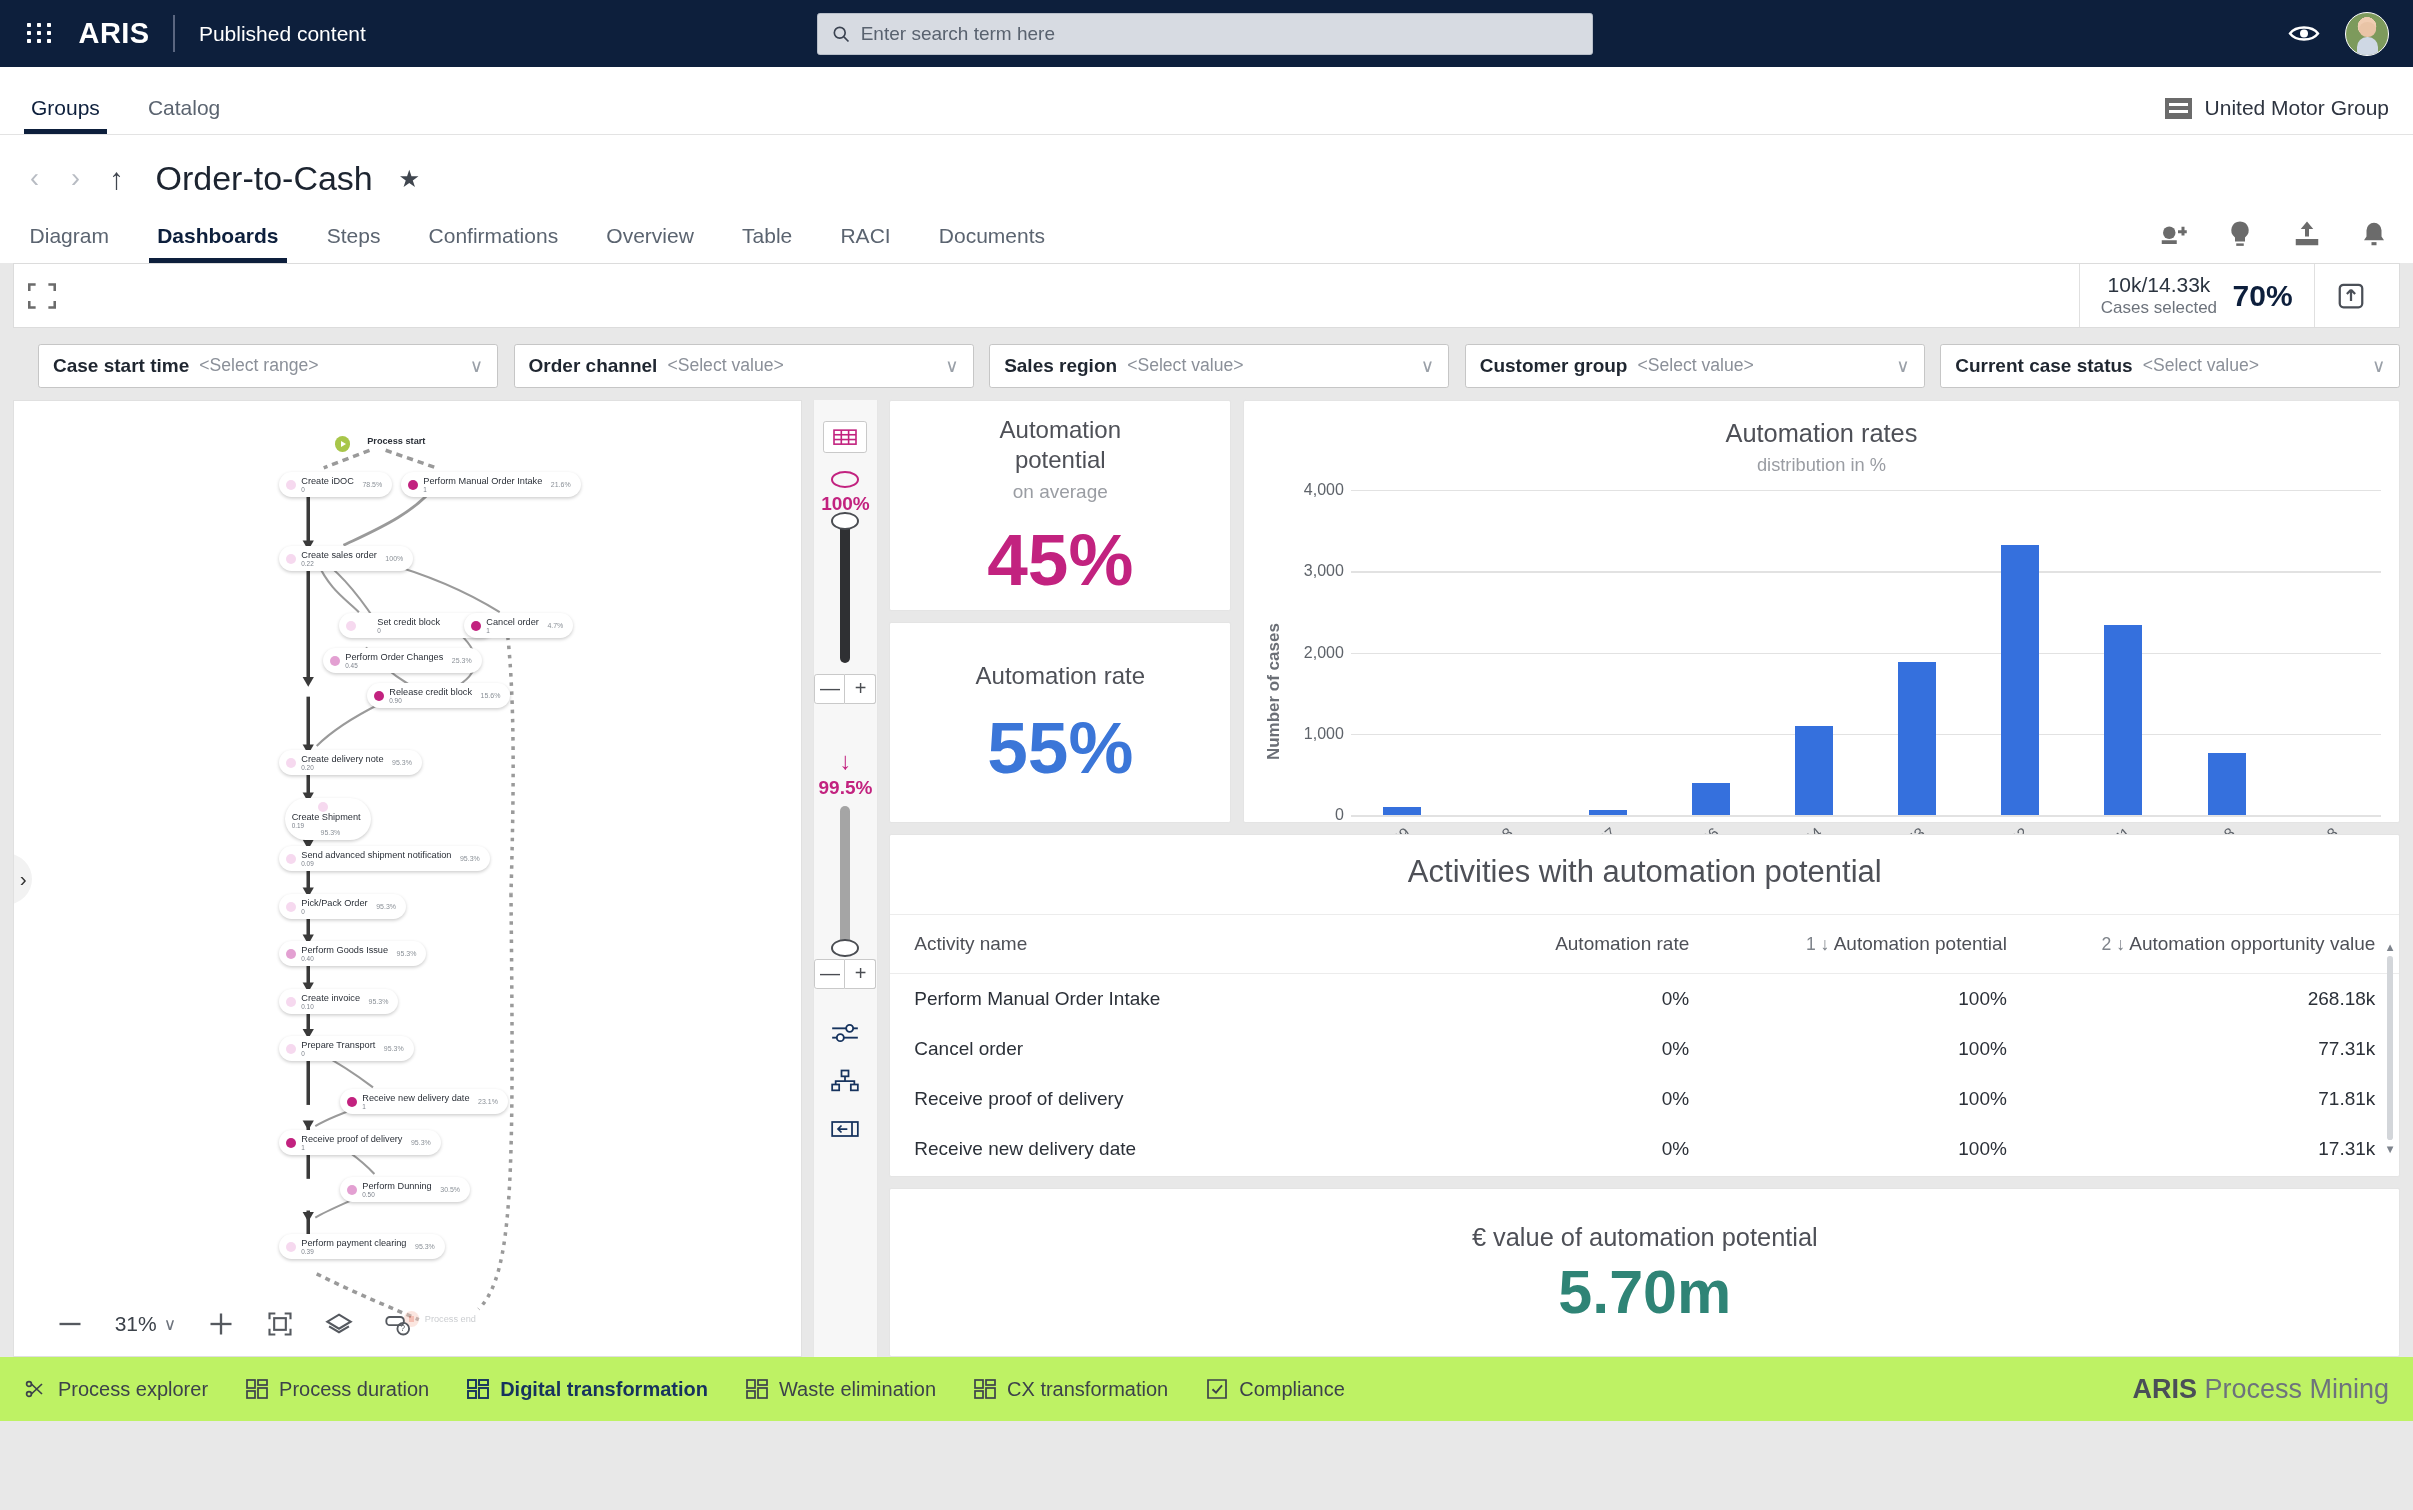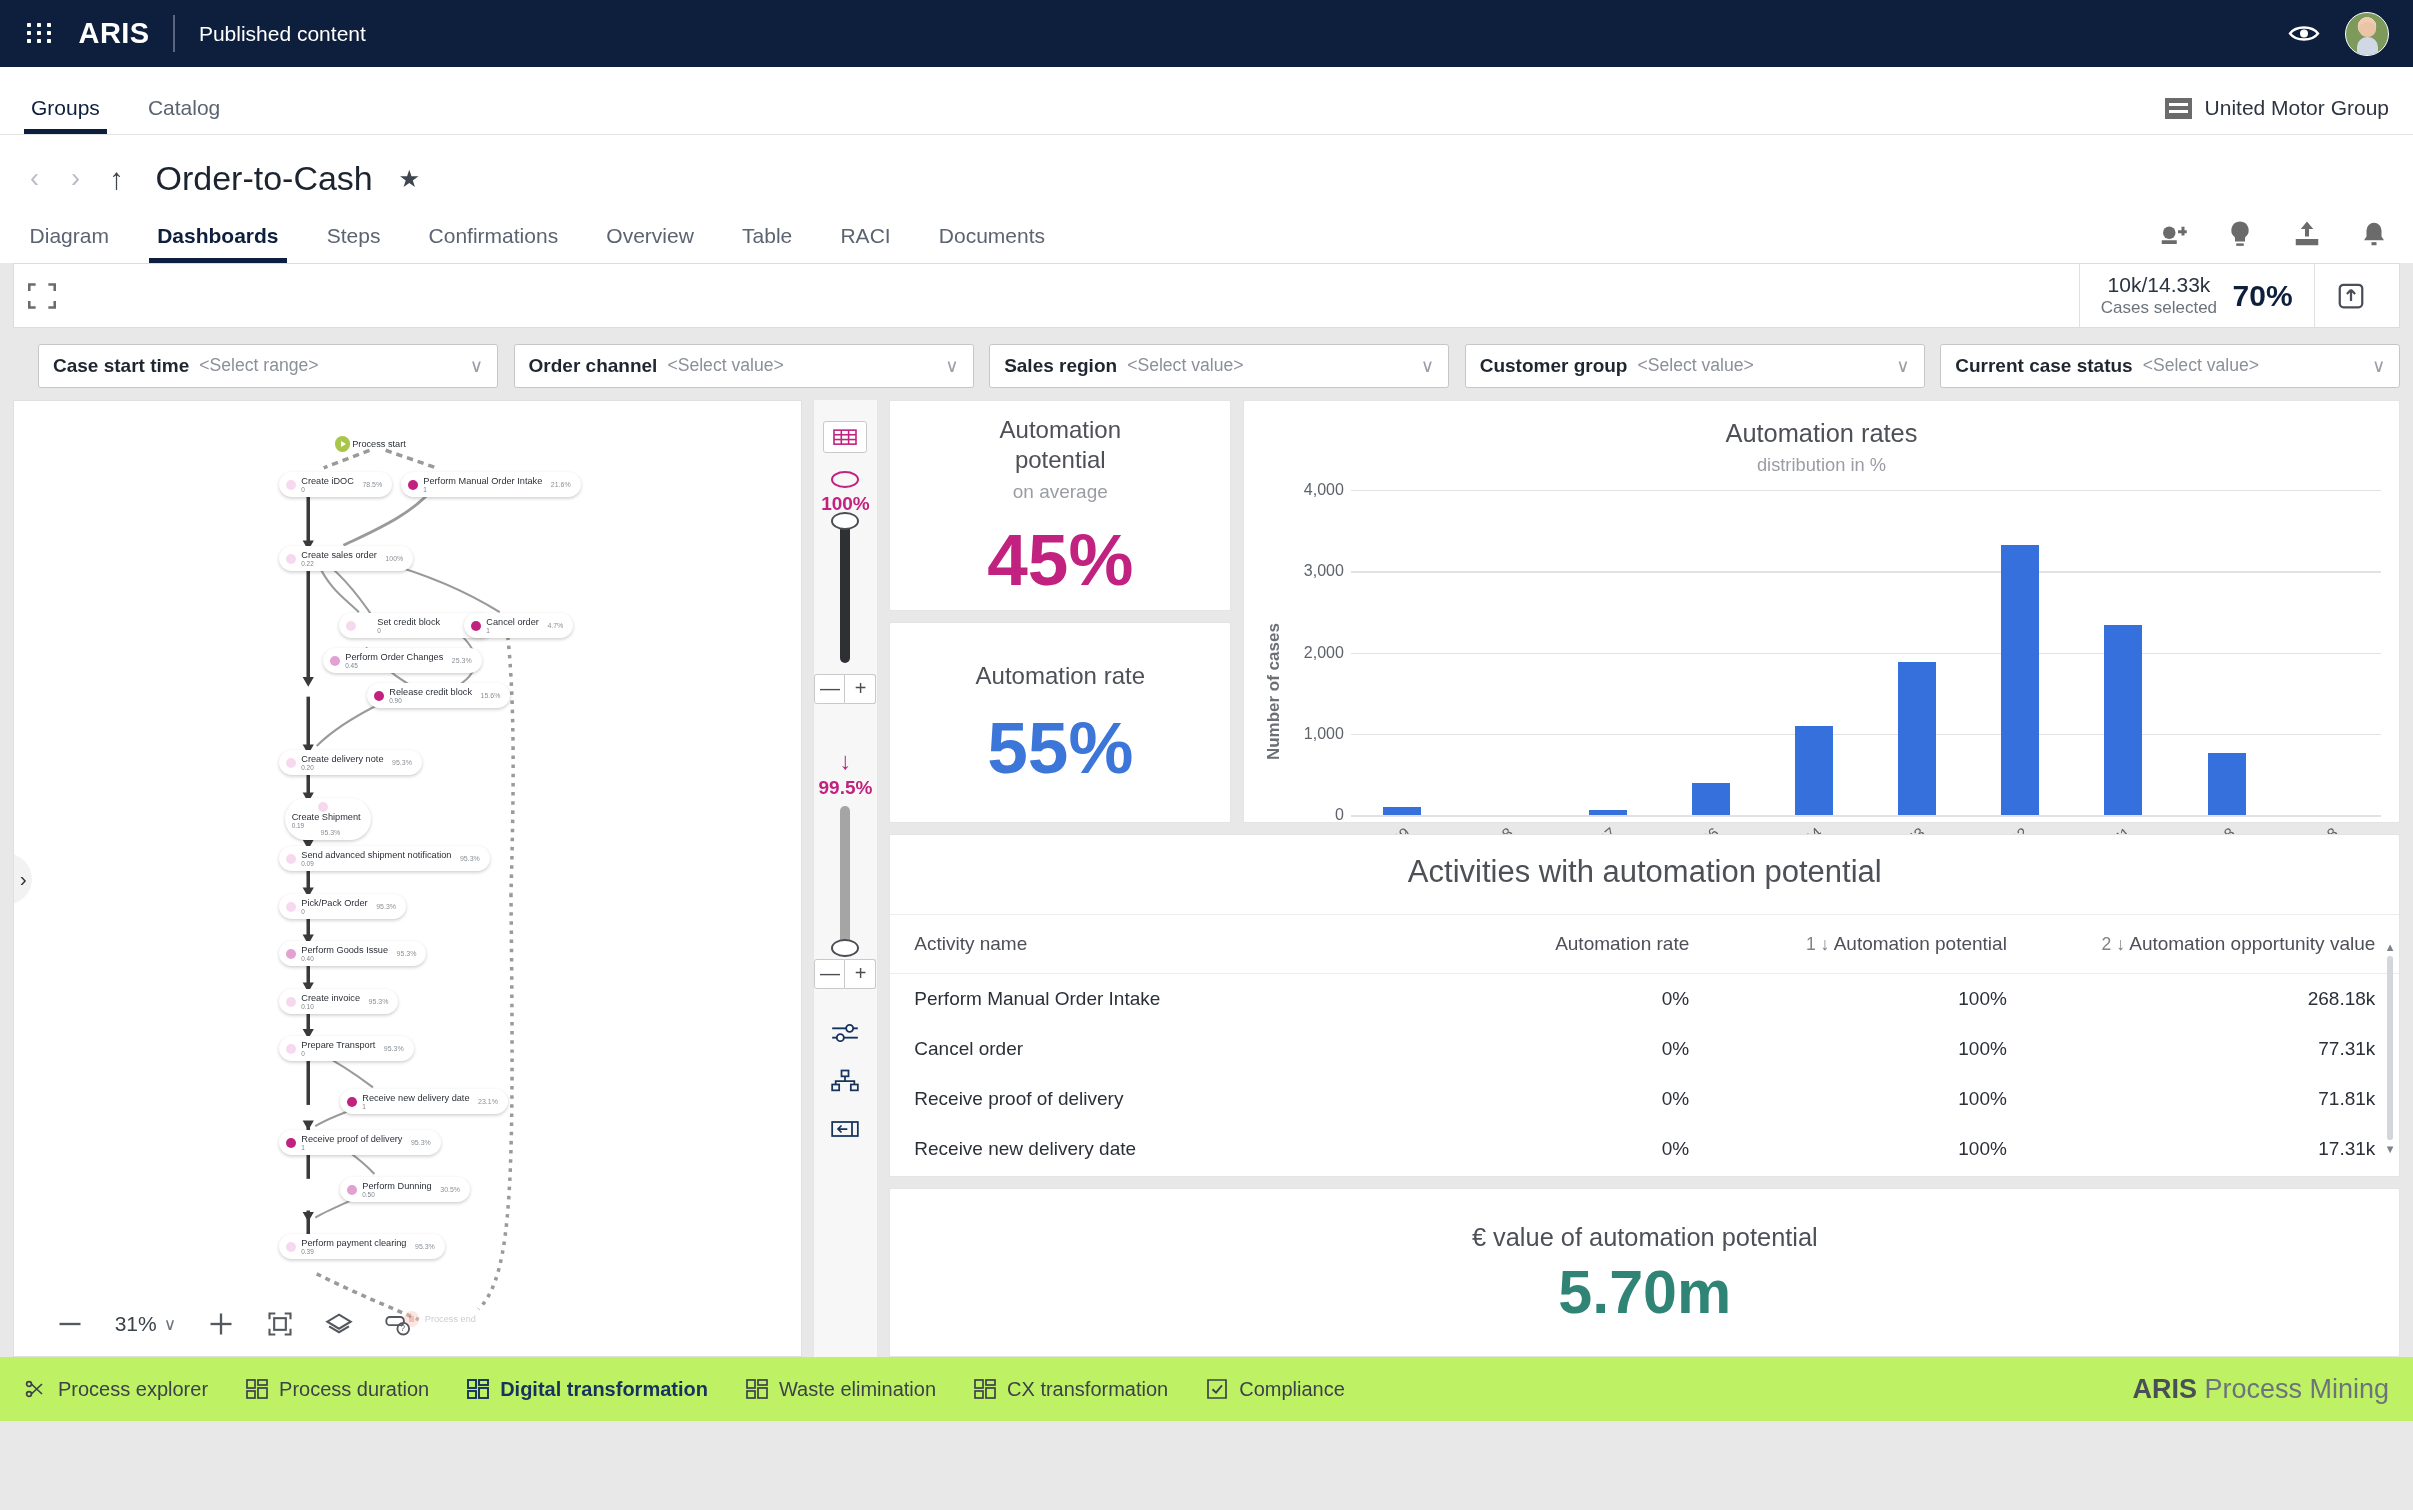--- a/index.html
+++ b/index.html
@@ -122,21 +122,21 @@
   .dot { width: 10px; height: 10px; border-radius:50%; flex:none; margin-right: 5.6px; }
   .dot.pale { background:#f6d9ef; }
   .dot.mid { background:#e3a0d2; }
   .dot.strong { background:#c2227f; }
   .ntext { display:flex; flex-direction:column; }
   .nname { font-size: 9.2px; color:#2b3038; line-height:1.1; }
   .nsub { font-size: 6.4px; color:#7d838c; line-height:1.2; }
   .npct { font-size: 7px; color:#8a9097; margin-left: 8.5px; align-self:center; }
 
   .startnode {
-    position:absolute; display:flex; align-items:center; gap:2px;
+    position:absolute; display:flex; gap:17px;font-weight:bold;
   }
   .startcircle{ width:15.5px;height:15.5px;border-radius:50%;background:#a8c64a;display:flex;align-items:center;justify-content:center;}
   .startcircle::after{content:"";border-left:5px solid #fff;border-top:3.5px solid transparent;border-bottom:3.5px solid transparent;margin-left:2.1px;}
   .startlabel{ font-size:9.2px; color:#2b3038; }
   .endnode { position:absolute; display:flex; align-items:center; gap:5.6px; opacity:.45; }
   .endcircle{ width:15.5px;height:15.5px;border-radius:50%;background:#f7c9bb;display:flex;align-items:center;justify-content:center;}
   .endcircle::after{content:"";width:5.6px;height:5.6px;background:#e8735a;}
   .endlabel{ font-size:9.2px; color:#8a8f96; }
 
   .diagtoolbar { position:absolute; left:0; bottom:0; height:64px; width:100%; display:flex; align-items:center; padding-left: 42px; gap: 31px; }
@@ -258,20 +258,27 @@
       <i></i>
       <i></i>
       <i></i>
       <i></i>
       <i></i>
   </div>
   <div class="brand">ARIS</div>
   <div class="vdiv"></div>
   <div class="subbrand">Published content</div>
 
+  <div class="searchwrap">
+    <svg viewBox="0 0 24 24">
+      <circle cx="10.5" cy="10.5" r="6.5" fill="none" stroke="#3a4250" stroke-width="2"></circle>
+      <line x1="15.5" y1="15.5" x2="21" y2="21" stroke="#3a4250" stroke-width="2"></line>
+    </svg>
+    <input placeholder="Enter search term here" style="">
+  </div>
 
   <div class="topright">
     <svg class="eye" viewBox="0 0 32 20">
       <path d="M2 10 C8 2 24 2 30 10 C24 18 8 18 2 10 Z" fill="none" stroke="#fff" stroke-width="2.4"></path>
       <circle cx="16" cy="10" r="4" fill="#fff"></circle>
     </svg>
     <div class="avatar"></div>
   </div>
 </div>
 

